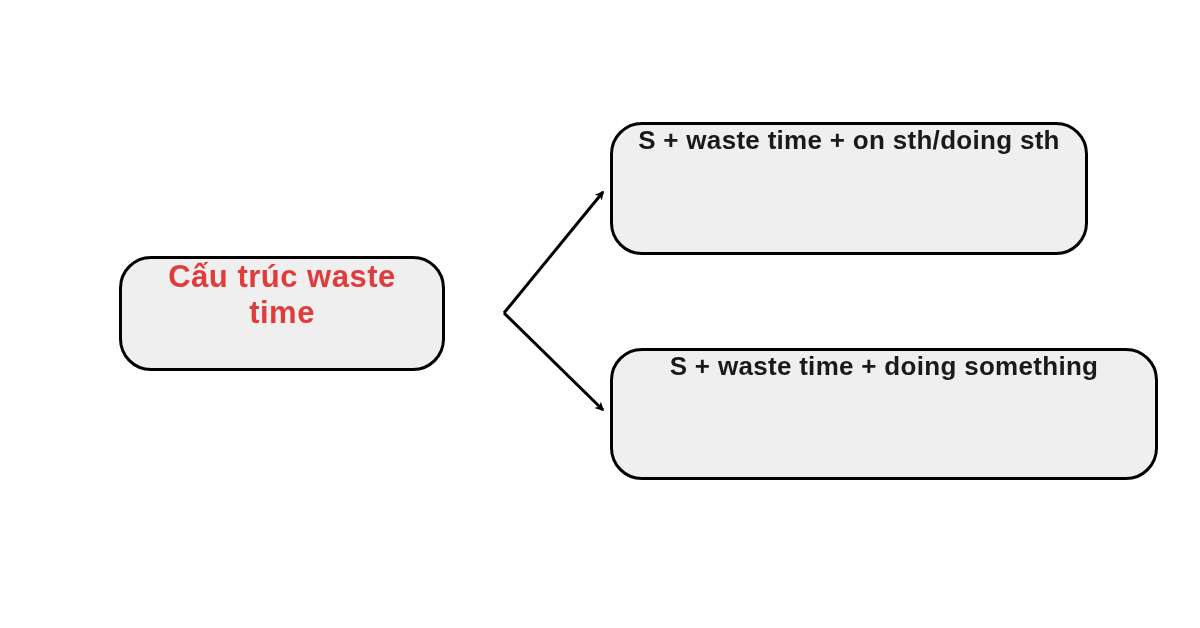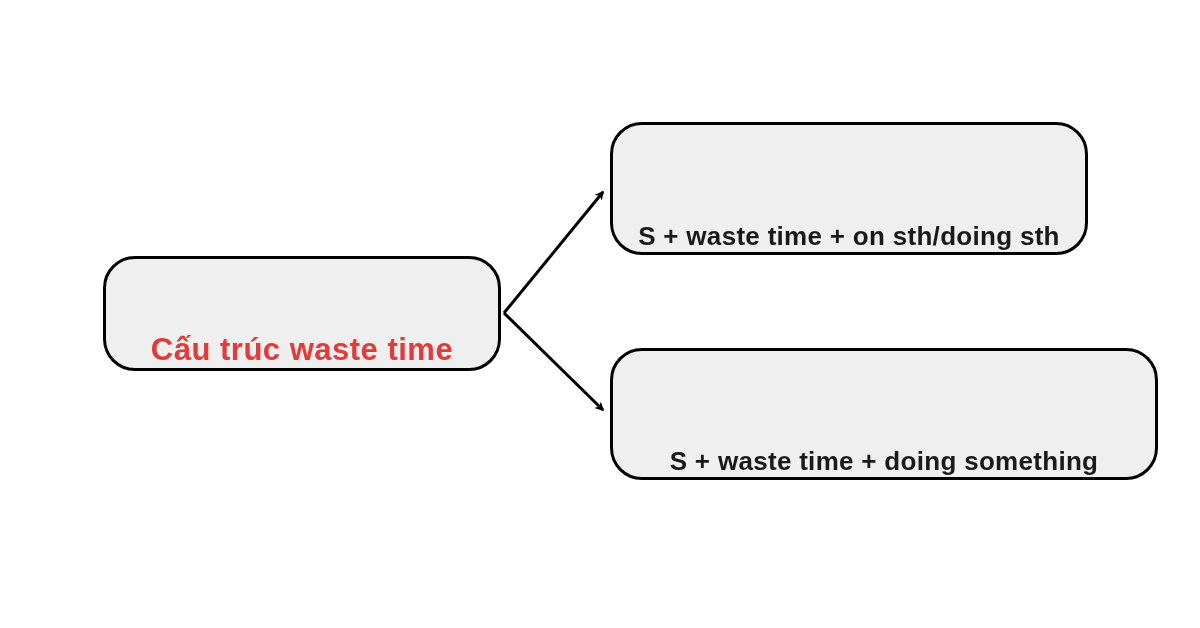--- a/index.html
+++ b/index.html
@@ -15,29 +15,29 @@
     background: #ffffff;
     overflow: hidden;
   }
   .node {
     position: absolute;
     box-sizing: border-box;
     background: #efefef;
     border: 3px solid #000000;
     border-radius: 32px;
     display: flex;
-    align-items: flex-end;
+    align-items: flex-start;
     justify-content: center;
     text-align: center;
     padding: 0 20px;
   }
   .node-root {
-    left: 103px;
+    left: 119px;
     top: 256px;
-    width: 398px;
+    width: 326px;
     height: 115px;
   }
   .node-root .node-label {
     color: #e03c3c;
     font-weight: bold;
     font-size: 31px;
     letter-spacing: 0.5px;
   }
   .node-branch-1 {
     left: 610px;

